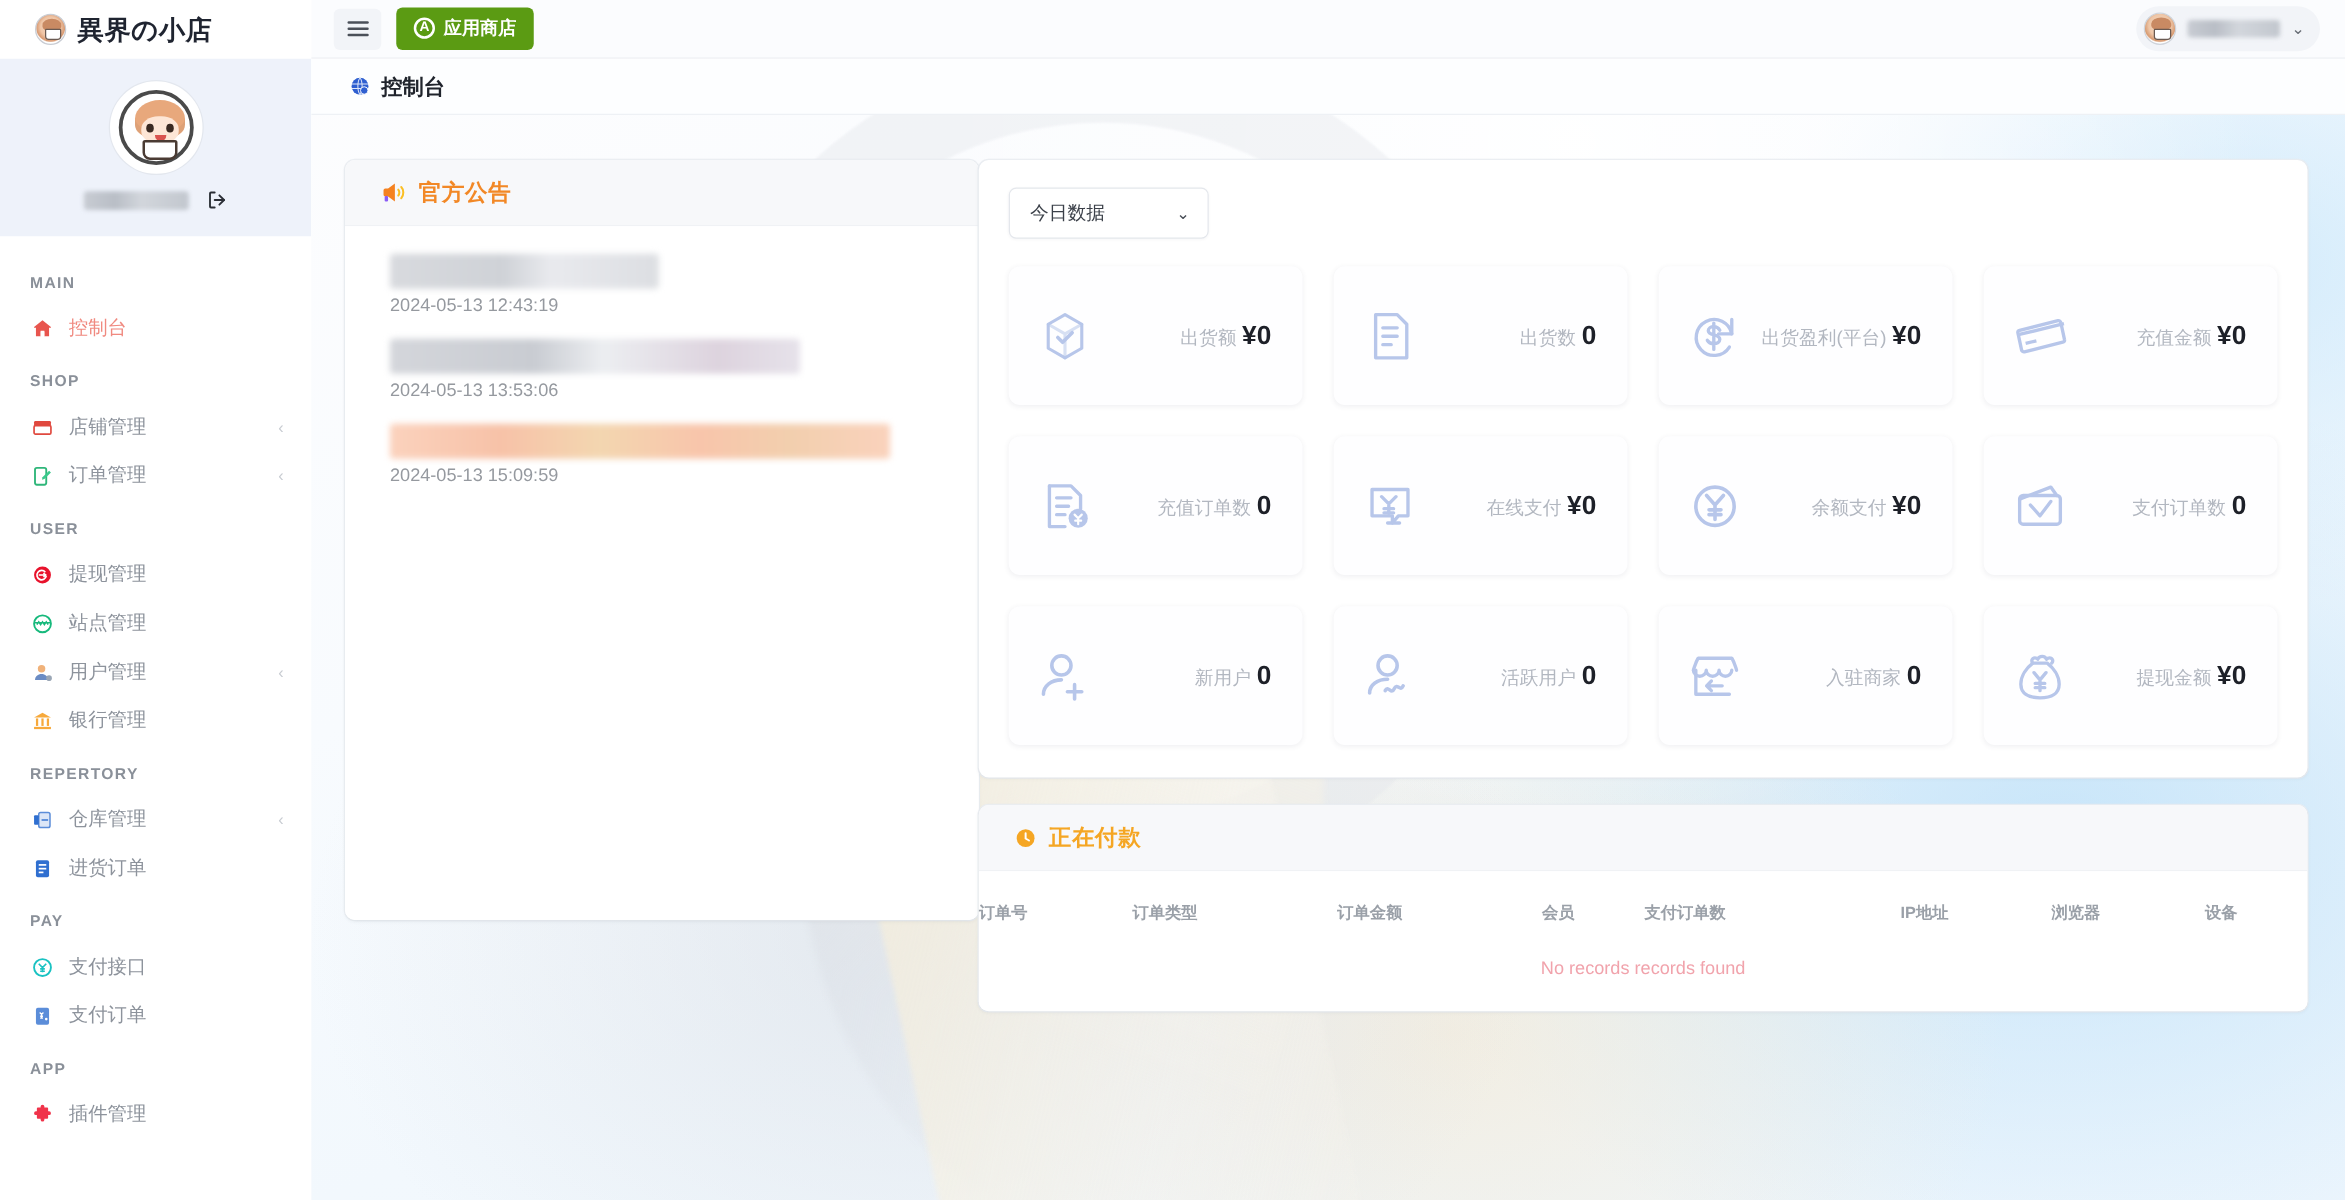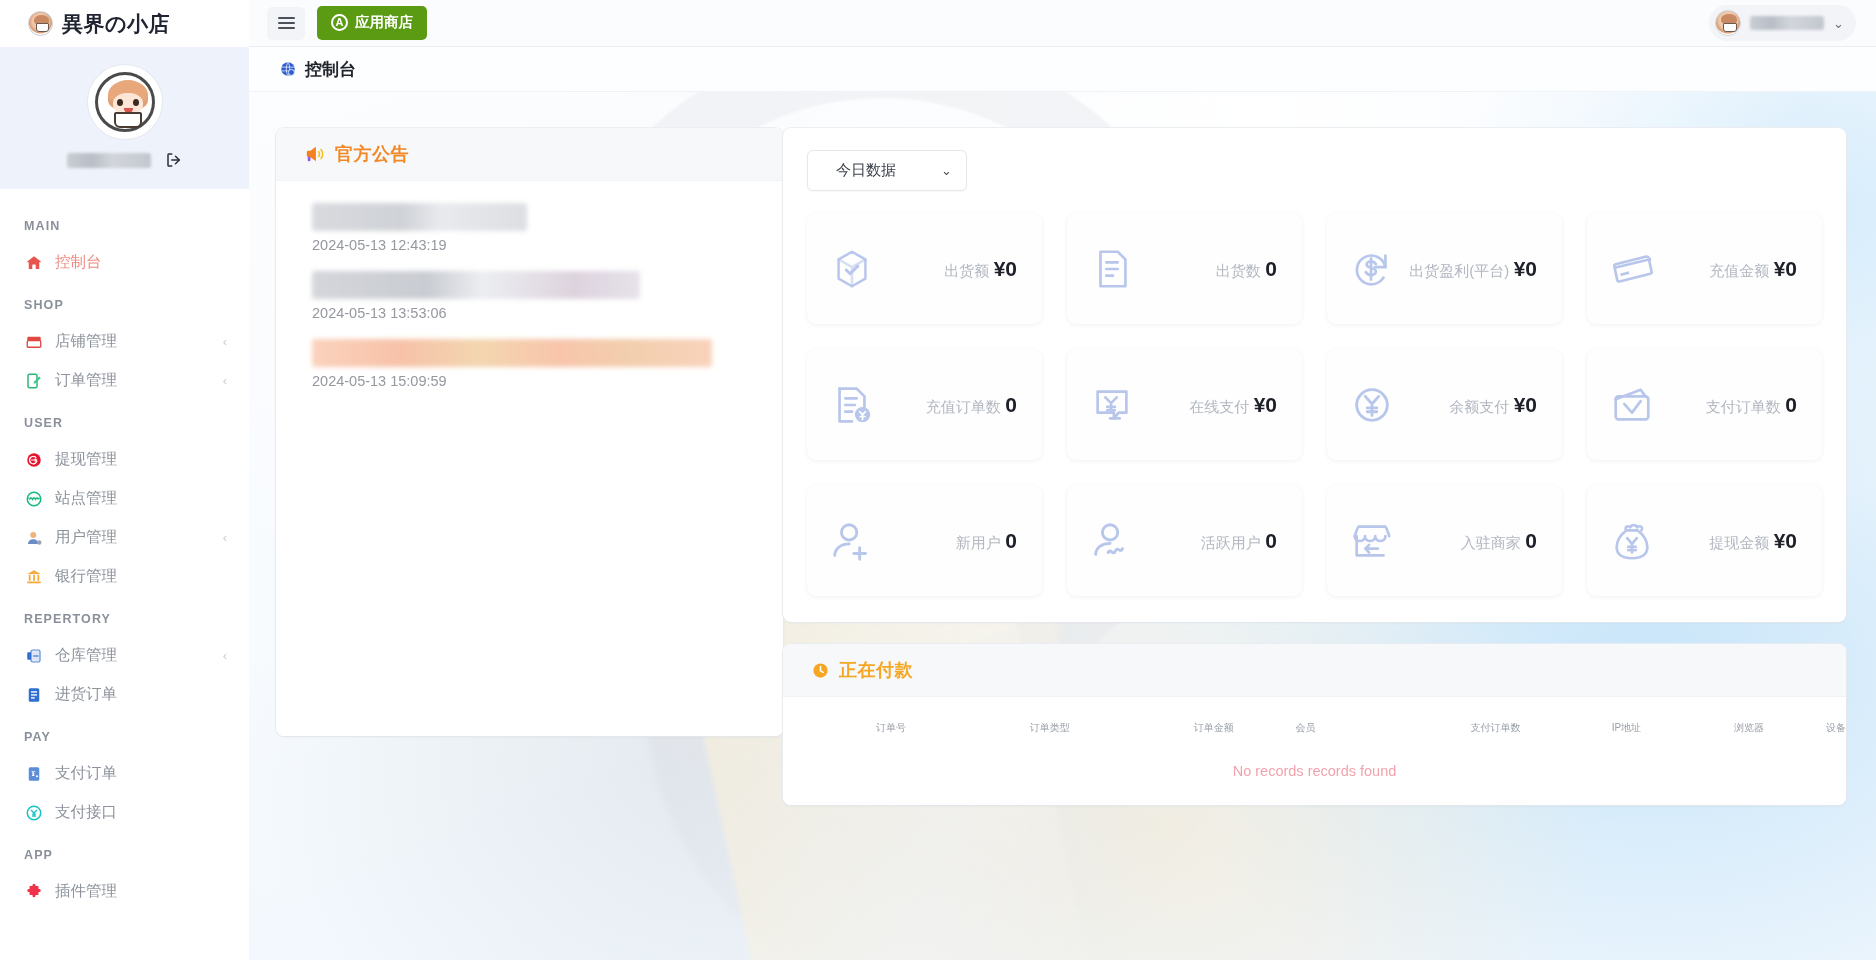--- a/index.html
+++ b/index.html
@@ -347,21 +347,21 @@
   .filter-wrap { }
   .select-box {
     width: 160px;
     height: 41px;
     background: #fff;
     border: 1px solid #e4e7ec;
     border-radius: 6px;
     display: flex;
     align-items: center;
     justify-content: space-between;
-    padding: 0 14px 0 28px;
+    padding: 0 14px 0 16px;
     font-size: 15px;
     color: #3b4049;
     cursor: pointer;
     box-shadow: 0 1px 2px rgba(40,50,70,0.04);
   }
   .select-box .chev-d { color: #4b5059; font-size: 13px; }
 
   .stats-card { padding: 22px 24px 26px; }
   .stats-grid {
     display: grid;
@@ -382,25 +382,25 @@
   .stat .st-ico svg { width: 100%; height: 100%; display:block; }
   .stat .st-txt { text-align: right; }
   .stat .st-label { font-size: 15px; color: #b2b7c0; margin-bottom: 5px; white-space: nowrap; }
   .stat .st-value { font-size: 21px; font-weight: 700; color: #1d2028; }
 
   
   .paying { display: flex; flex-direction: column; }
   .paying .card-head .ttl { color: #f5a623; }
   .tbl { width: 100%; border-collapse: collapse; background:#fff; }
   .tbl th {
-    font-size: 10px;
-    font-weight: 400;
+    font-size: 13px;
+    font-weight: 700;
     color: #9aa0a8;
     padding: 24px 0 22px;
-    text-align: right;
+    text-align: left;
     white-space: nowrap;
   }
   .tbl td.empty {
     text-align: center;
     color: #f1a3ac;
     font-size: 14.5px;
     padding: 6px 0 26px;
   }
 
   .clock-ico { width: 19px; height: 19px; flex: 0 0 19px; }
@@ -545,35 +545,35 @@
               <rect x="8" y="15" width="5" height="1.8" fill="#fff"></rect>
             </svg>
         </span>
         <span class="label">进货订单</span>
       </div>
 
       <div class="nav-group-title">PAY</div>
       <div class="nav-item">
         <span class="ico">
           <svg viewBox="0 0 24 24" width="18" height="18">
+              <circle cx="12" cy="12" r="9" fill="#fff" stroke="#19c2c2" stroke-width="2"></circle>
+              <path d="M8 8l4 4 4-4M12 12v5M9.5 13.5h5M9.5 16h5" stroke="#19c2c2" stroke-width="1.7" fill="none"></path>
+            </svg>
+        </span>
+        <span class="label">支付接口</span>
+      </div>
+      <div class="nav-item">
+        <span class="ico">
+          <svg viewBox="0 0 24 24" width="18" height="18">
               <rect x="5" y="3" width="14" height="18" rx="2" fill="#5b8dd9"></rect>
               <path d="M9 8l2 2 2-2M11 10v4M9.5 12h3M9.5 14h3" stroke="#fff" stroke-width="1.4" fill="none"></path>
               <circle cx="16" cy="15" r="1.4" fill="#fff"></circle>
             </svg>
         </span>
         <span class="label">支付订单</span>
-      </div>
-      <div class="nav-item">
-        <span class="ico">
-          <svg viewBox="0 0 24 24" width="18" height="18">
-              <circle cx="12" cy="12" r="9" fill="#fff" stroke="#19c2c2" stroke-width="2"></circle>
-              <path d="M8 8l4 4 4-4M12 12v5M9.5 13.5h5M9.5 16h5" stroke="#19c2c2" stroke-width="1.7" fill="none"></path>
-            </svg>
-        </span>
-        <span class="label">支付接口</span>
       </div>
 
       <div class="nav-group-title">APP</div>
       <div class="nav-item">
         <span class="ico">
           <svg viewBox="0 0 24 24" width="18" height="18">
               <path d="M10 3a2 2 0 0 1 4 0v1h3a1 1 0 0 1 1 1v3h1a2 2 0 0 1 0 4h-1v3a1 1 0 0 1-1 1h-3v1a2 2 0 0 1-4 0v-1H7a1 1 0 0 1-1-1v-3H5a2 2 0 0 1 0-4h1V5a1 1 0 0 1 1-1h3z" fill="#f0334a"></path>
             </svg>
         </span>
         <span class="label">插件管理</span>

